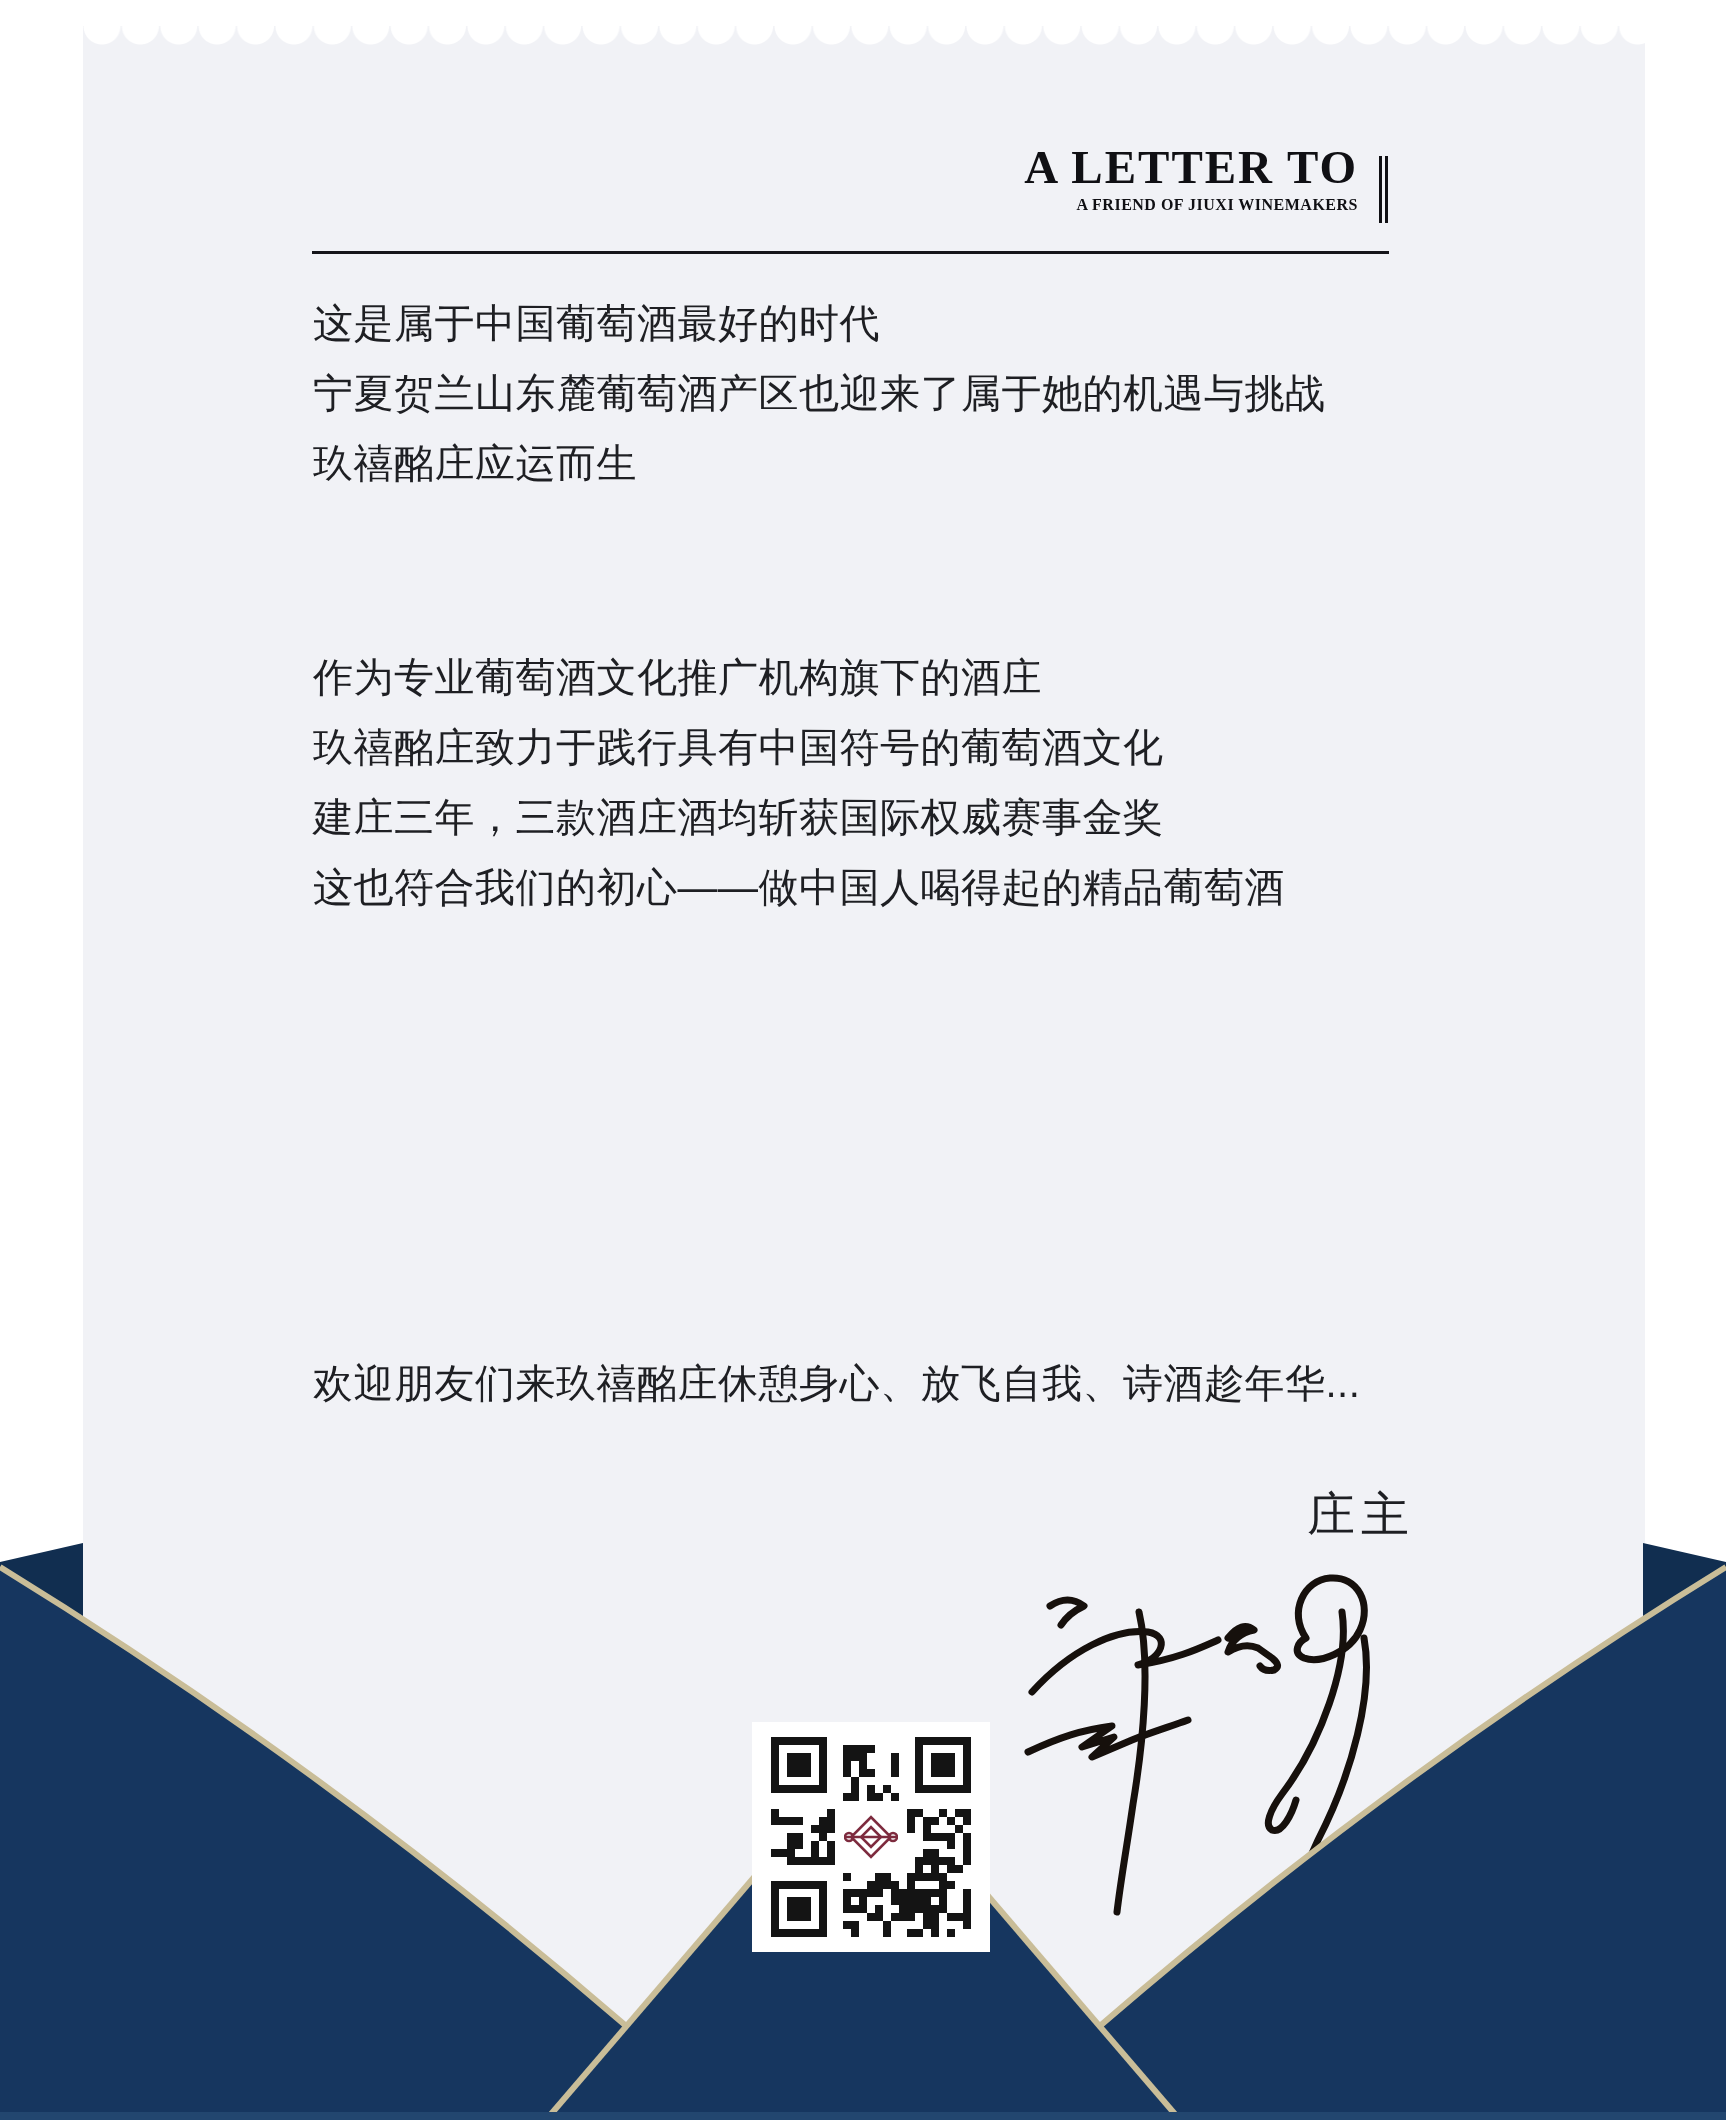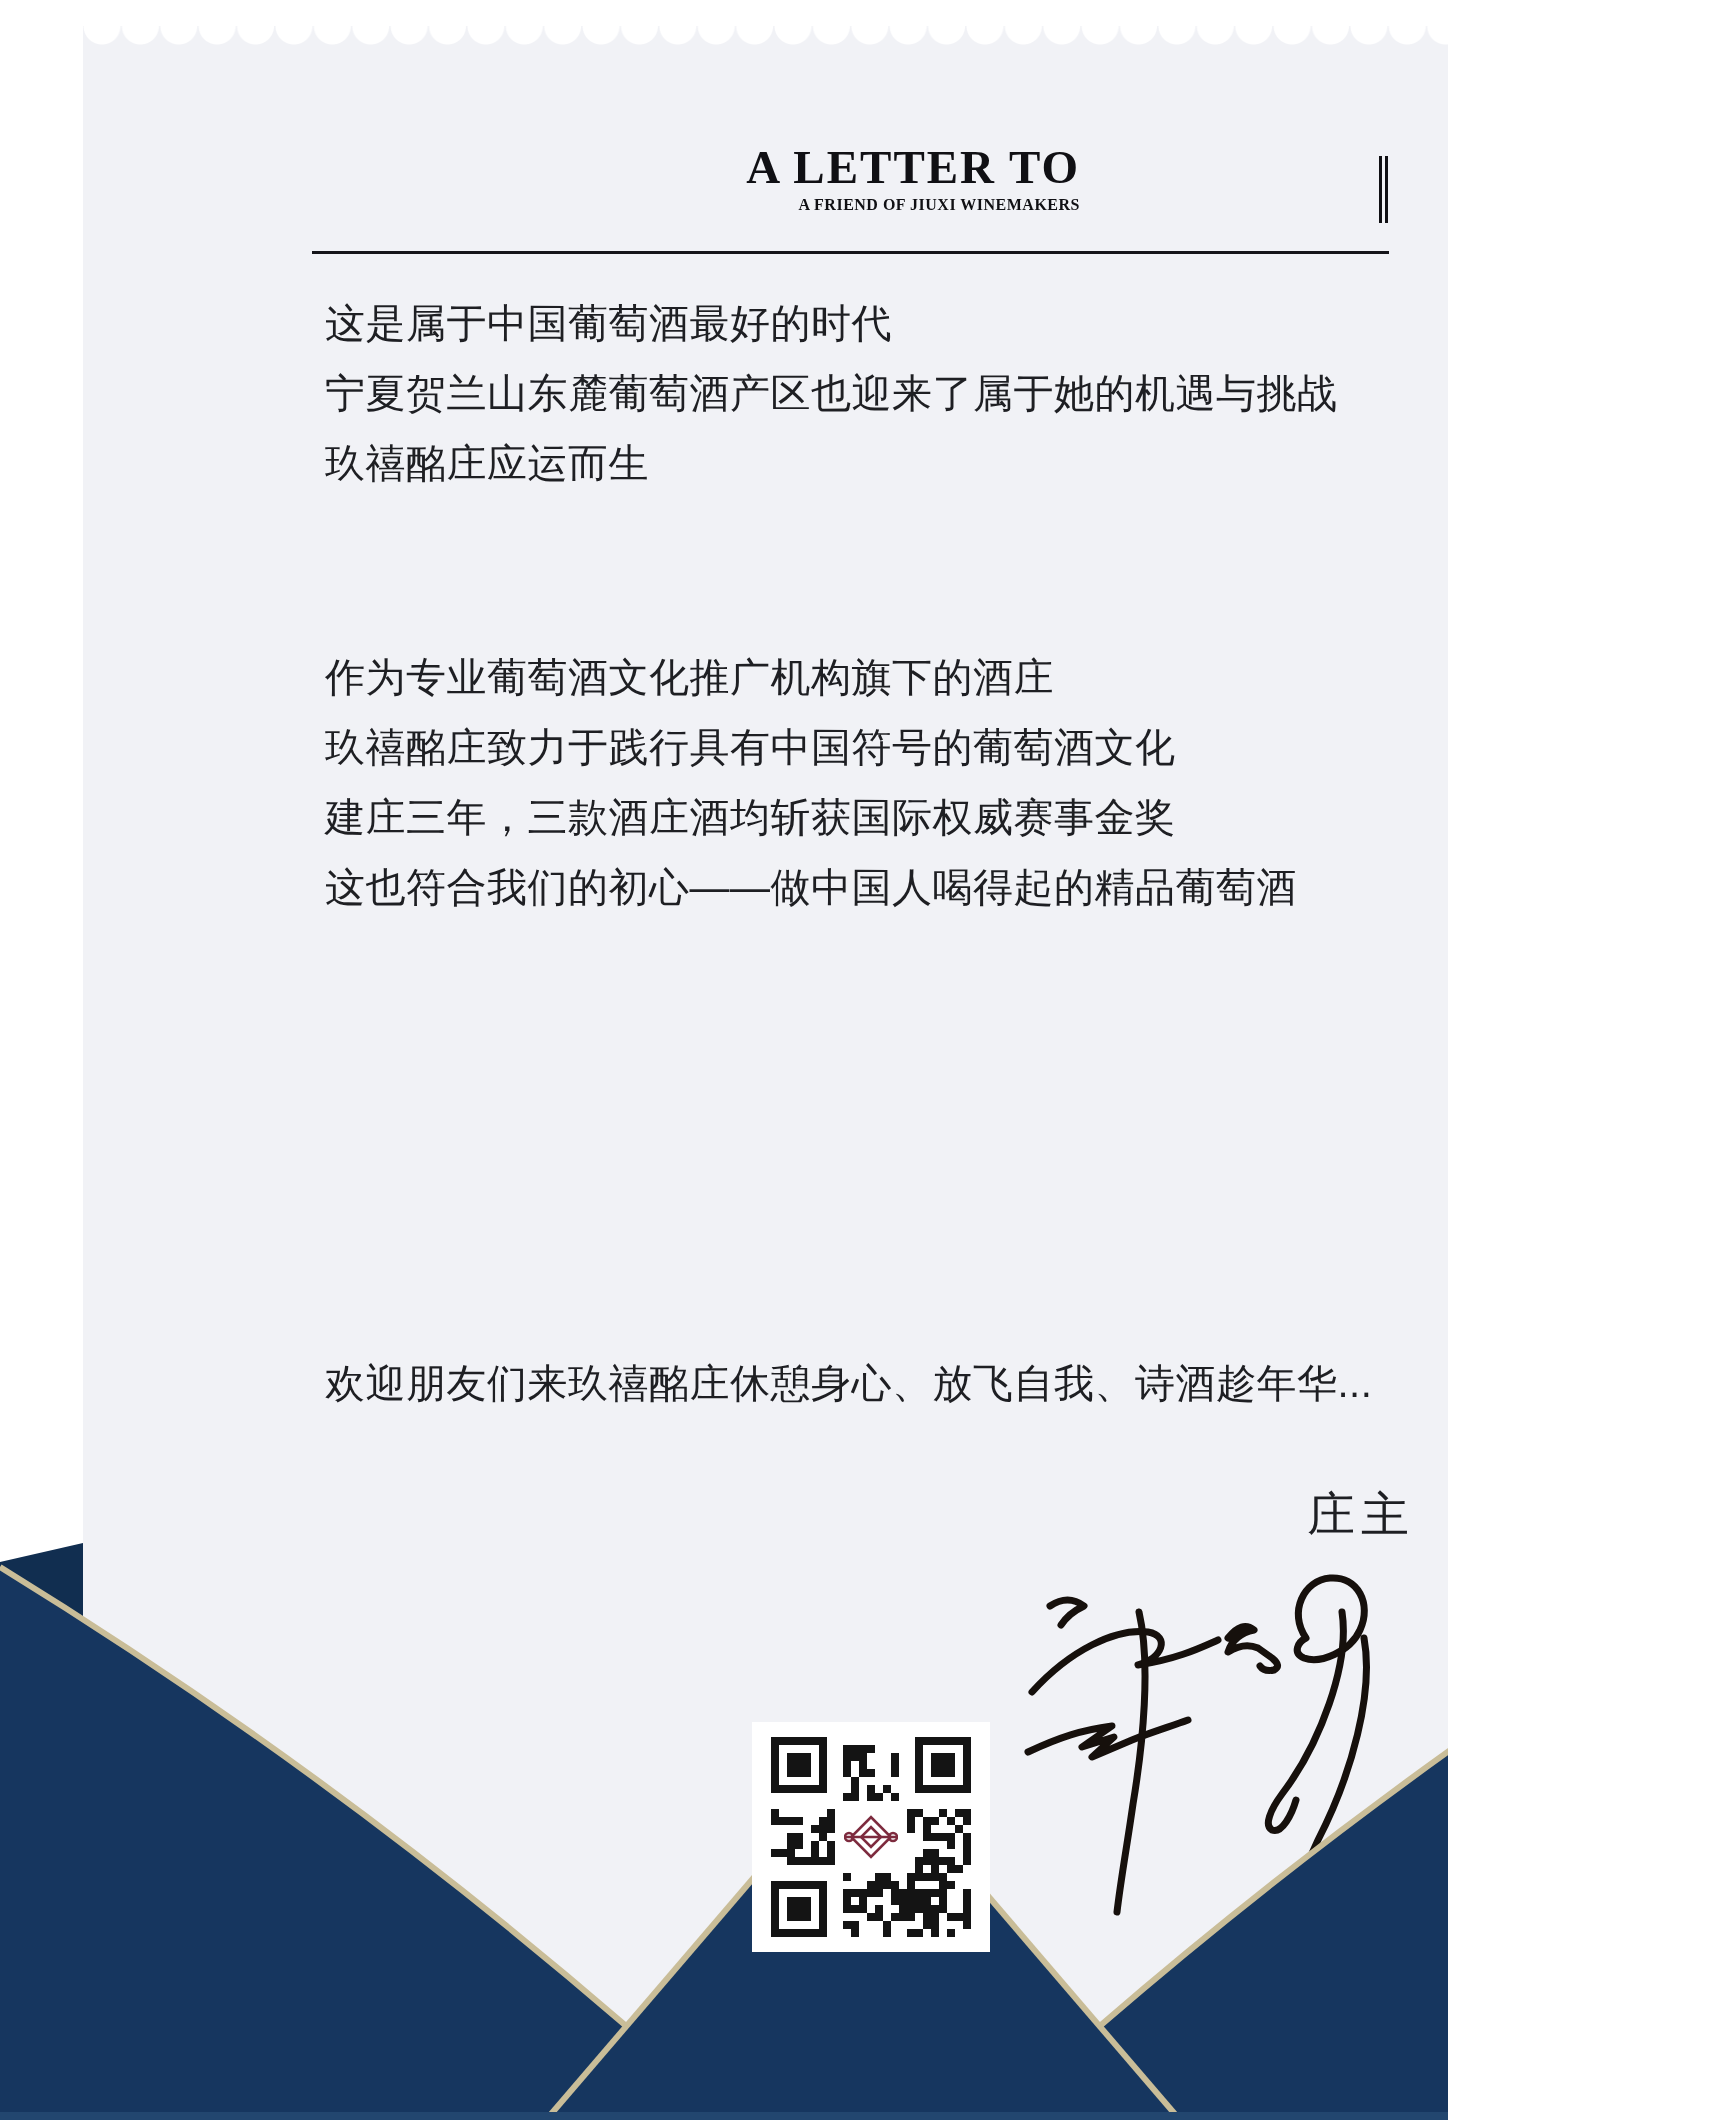--- a/index.html
+++ b/index.html
@@ -1,32 +1,32 @@
 <!DOCTYPE html>
 <html><head>
 <meta charset="utf-8">
 <style>
   html,body{margin:0;padding:0;background:#ffffff;}
-  .canvas{position:relative;width:1448px;height:2120px;background:#ffffff;overflow:hidden;
+  .canvas{position:relative;width:1726px;height:2120px;background:#ffffff;overflow:hidden;
           font-family:"Liberation Sans","DejaVu Sans",sans-serif;}
   
   .paper{position:absolute;left:83px;top:26px;width:1562px;height:2094px;background:#F1F2F6;}
   .paper-scallop{position:absolute;left:0;top:0;width:100%;height:20px;
        background-image:radial-gradient(circle 19px at 19px 0px,#ffffff 18px,rgba(255,255,255,0) 19px);
        background-size:38.4px 20px;background-repeat:repeat-x;}
   
   .hdr-title{position:absolute;right:368px;top:140px;font-family:"Liberation Serif","DejaVu Serif",serif;
        font-weight:bold;font-size:47px;letter-spacing:2px;color:#101014;white-space:nowrap;}
   .hdr-sub{position:absolute;right:368px;top:196px;font-family:"Liberation Serif","DejaVu Serif",serif;
        font-weight:bold;font-size:16px;letter-spacing:.5px;color:#101014;white-space:nowrap;}
   .hdr-bars{position:absolute;left:1379px;top:156px;height:67px;width:9px;display:flex;justify-content:space-between;}
   .hdr-bars span{display:block;width:3px;height:100%;background:#101014;}
   .hdr-rule{position:absolute;left:312px;top:251px;width:1077px;height:3px;background:#15151a;}
   
-  .para{position:absolute;left:313px;color:#1E1F23;font-size:40px;letter-spacing:.5px;margin-left:12px;}
+  .para{position:absolute;left:313px;color:#1E1F23;font-size:40px;letter-spacing:.5px;}
   .tline{height:70px;line-height:70px;white-space:nowrap;}
   .signoff{position:absolute;left:1307px;top:1480px;height:70px;line-height:70px;
        font-size:48px;letter-spacing:6px;color:#1E1F23;}
   .sig{position:absolute;left:1020px;top:1540px;width:390px;height:420px;}
   
   .envelope{position:absolute;left:0;top:0;width:1726px;height:2120px;pointer-events:none;}
   
   .qr-panel{position:absolute;left:752px;top:1722px;width:238px;height:230px;background:#ffffff;}
   .qr-grid{position:absolute;left:19px;top:15px;width:200px;height:200px;}
   .qr-logo{position:absolute;left:84px;top:80px;width:70px;height:70px;background:#ffffff;border-radius:12px;

